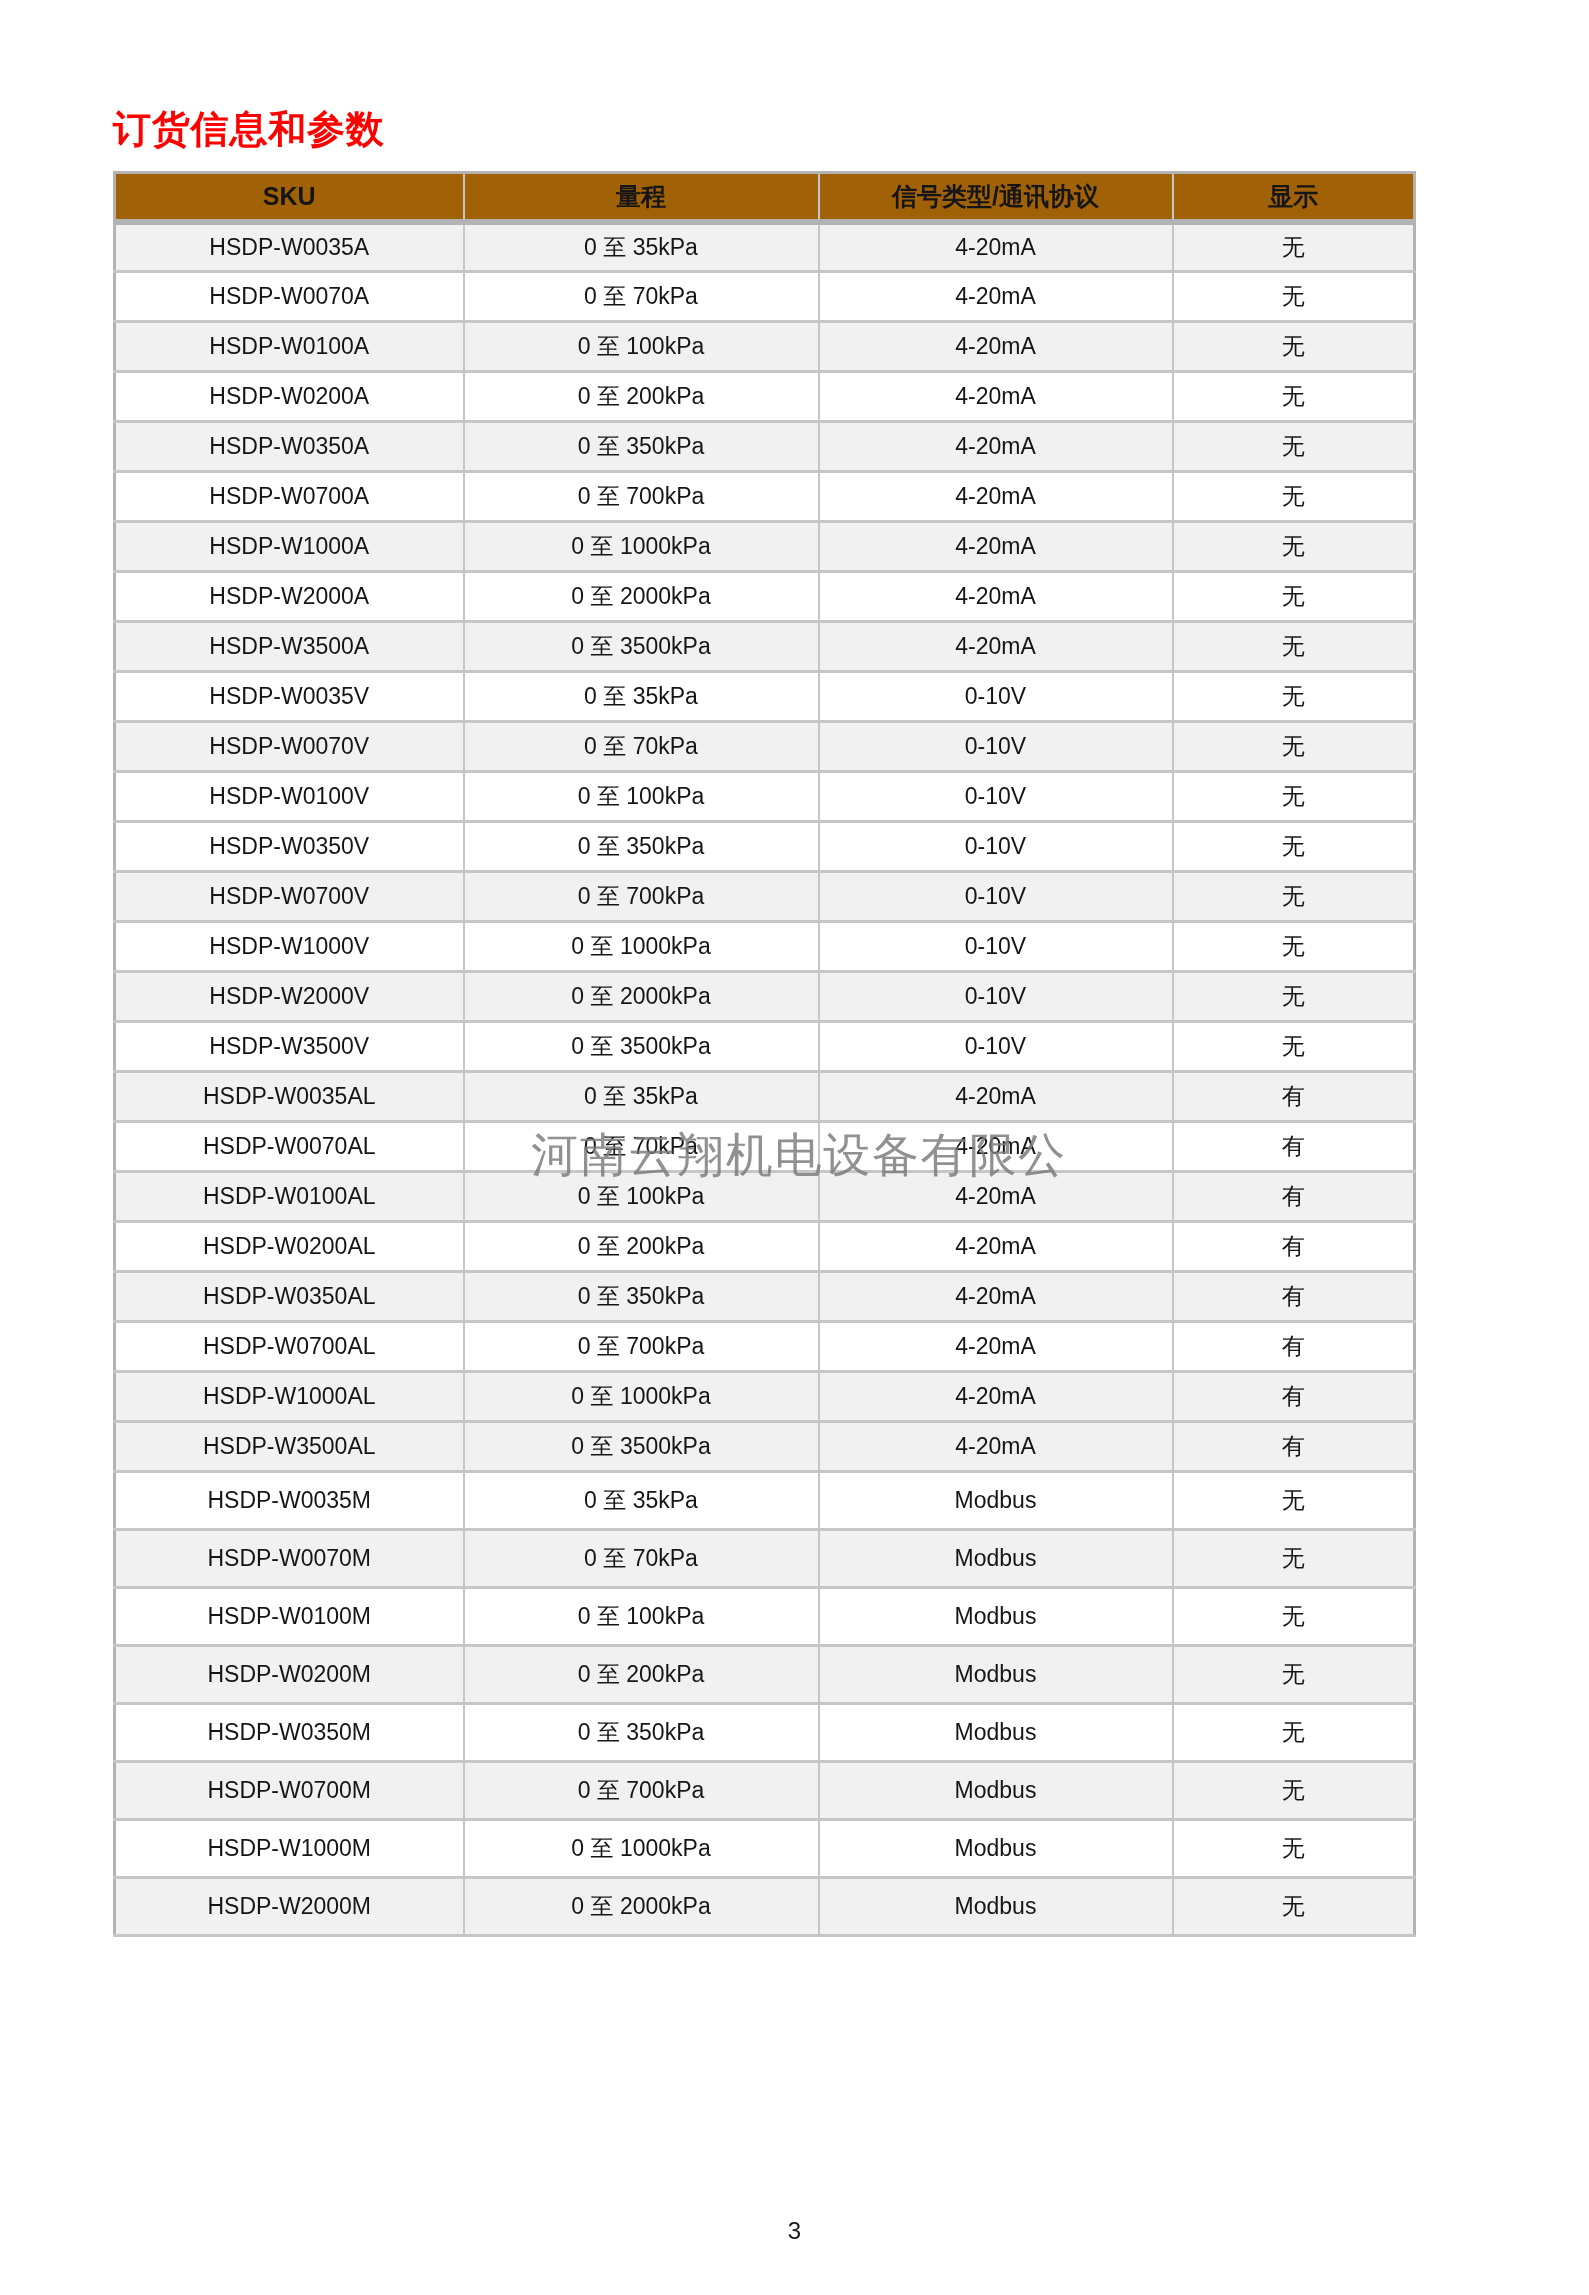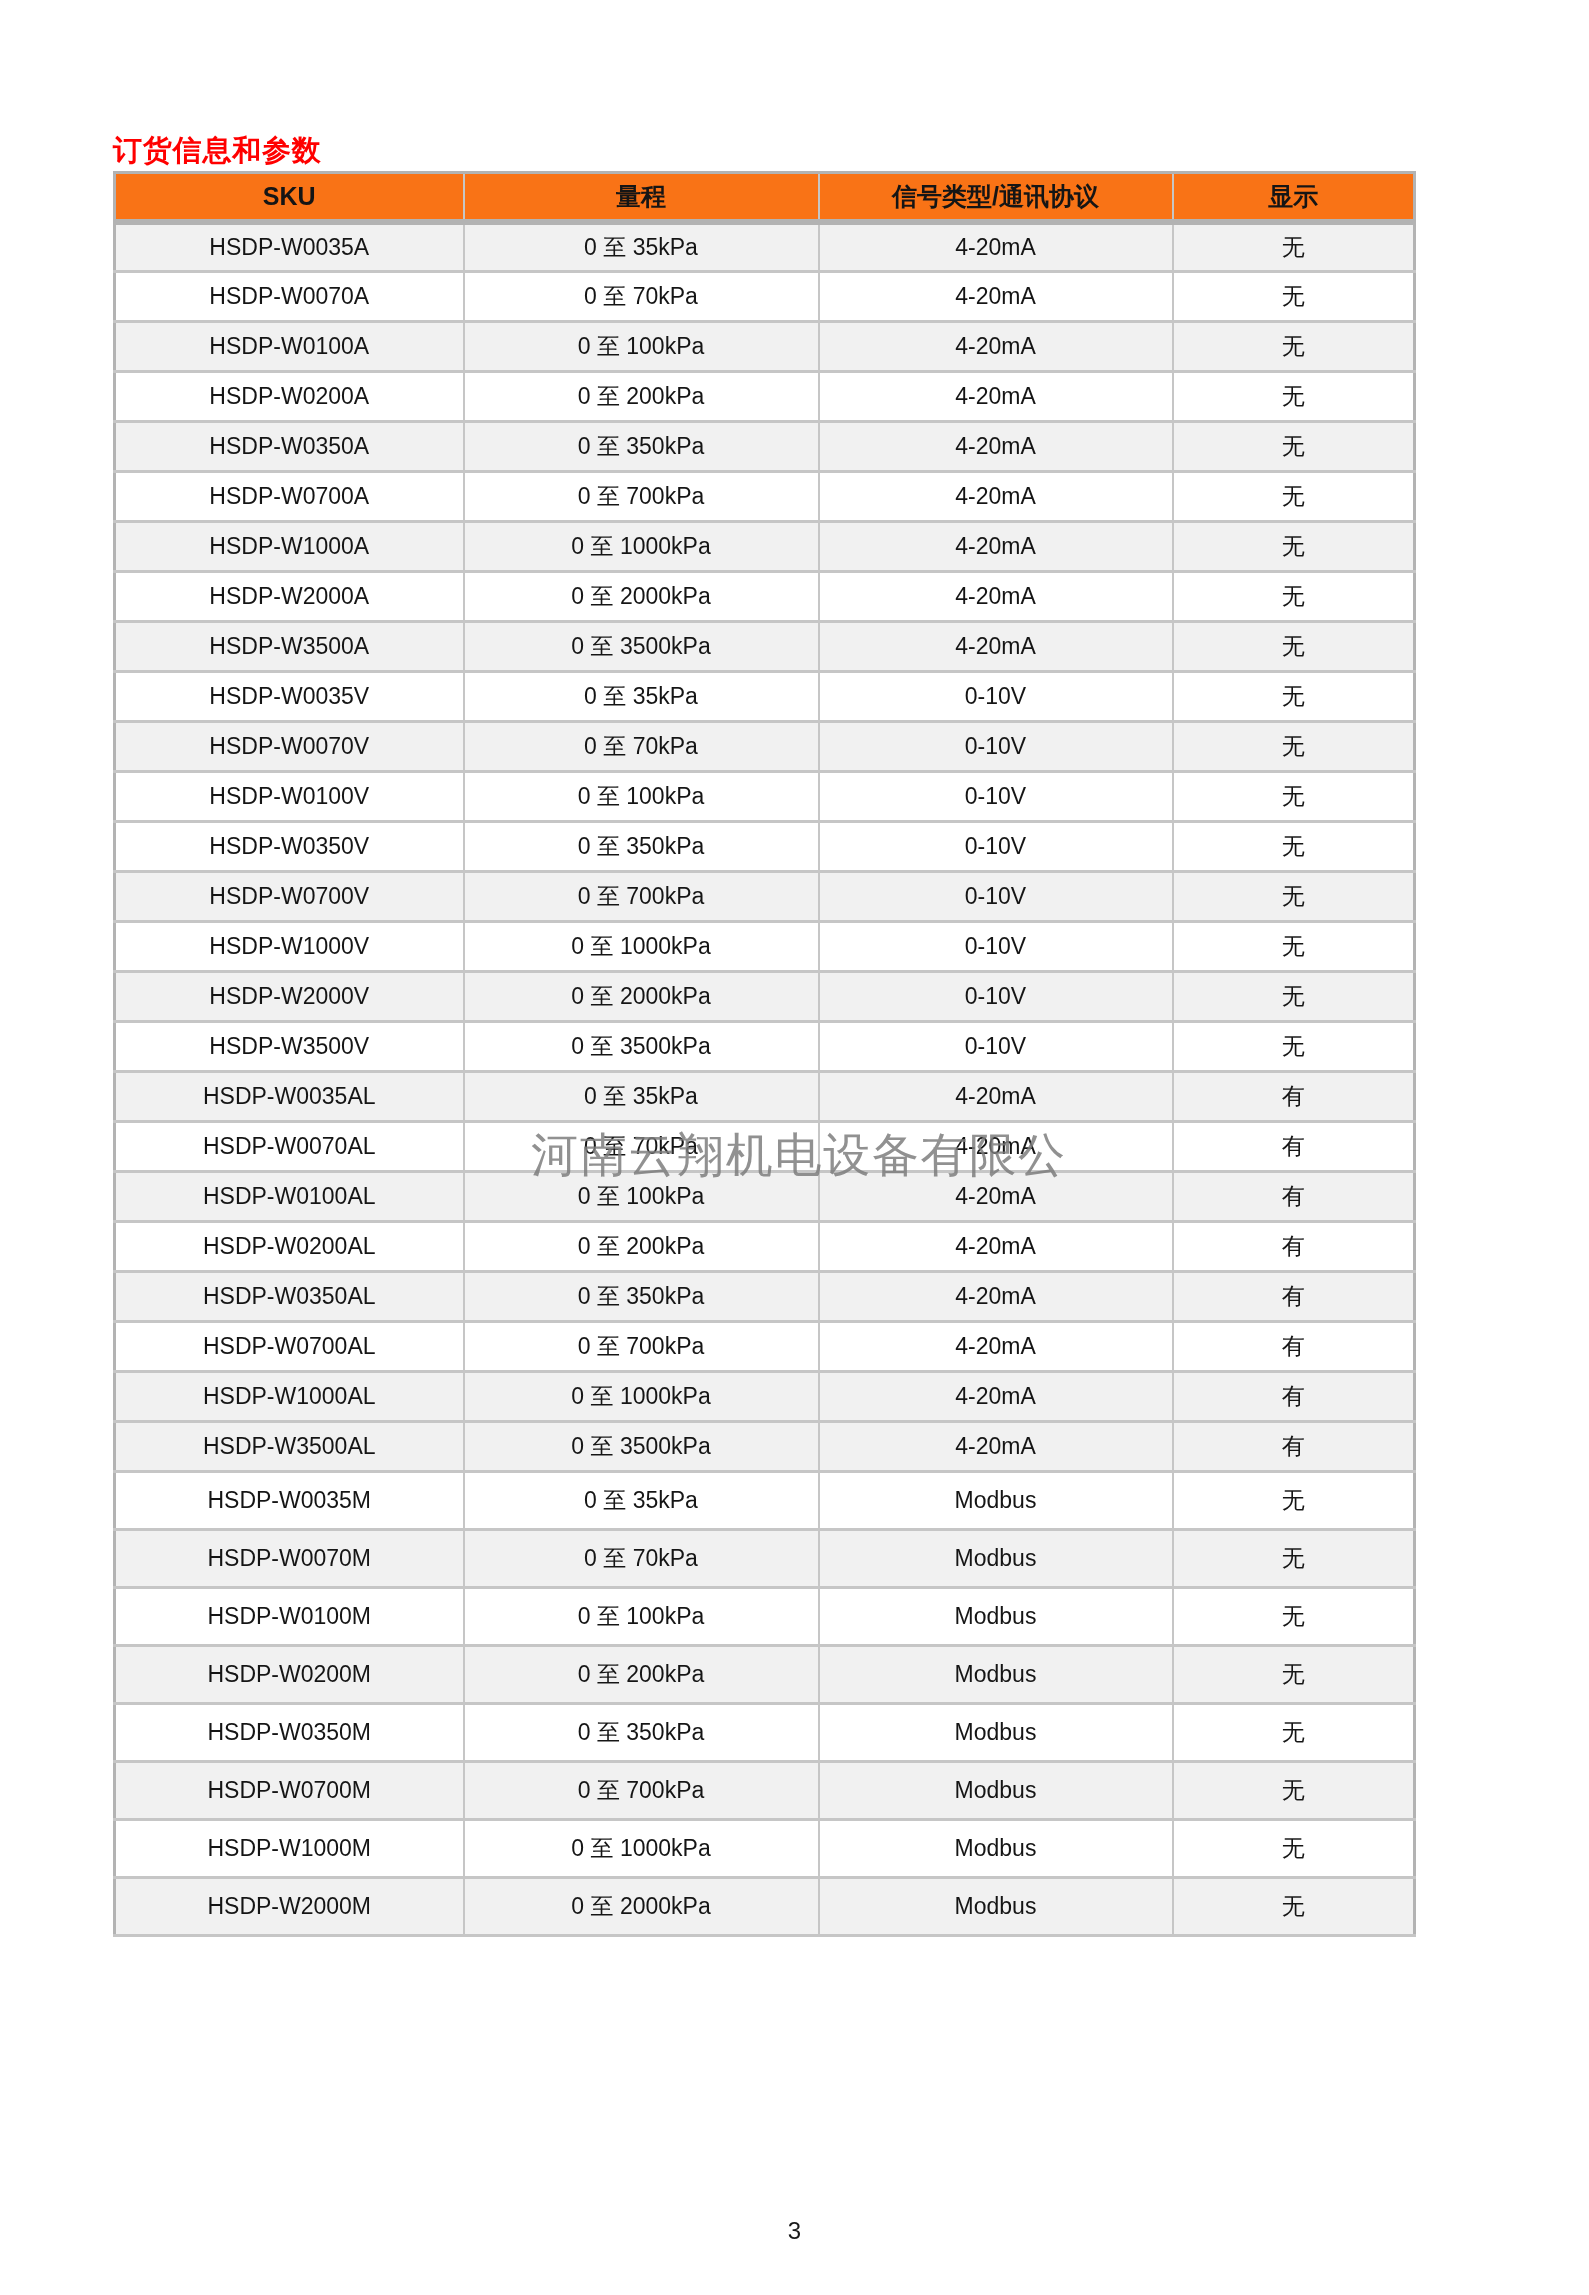--- a/index.html
+++ b/index.html
@@ -15,26 +15,25 @@
   body{
     width:1589px;height:2295px;
     background:#ffffff;
     position:relative;
     font-family:"Liberation Sans","DejaVu Sans",sans-serif;
     color:var(--text-color);
   }
   .page-title{
     position:absolute;
     left:113px;top:104px;
-    font-size:29px;
+    font-size:38px;
     font-weight:bold;
     color:var(--title-color);
     letter-spacing:0.8px;
     white-space:nowrap;
-    margin-top:27px;
   }
   .table-wrap{
     position:absolute;
     left:113px;top:171px;
     width:1300px;
   }
   table.spec{
     width:100%;
     border-collapse:collapse;
     table-layout:fixed;
@@ -43,21 +42,21 @@
   table.spec col.c-range{width:355px;}
   table.spec col.c-signal{width:354px;}
   table.spec col.c-display{width:242px;}
   table.spec{border:3.3px solid var(--border-heavy);}
   table.spec th{
     height:49px;
     font-size:25px;
     font-weight:bold;
     text-align:center;
     vertical-align:middle;
-    background:#f97316;
+    background:#a16207;
     border-left:2.5px solid var(--border);
     border-right:2.5px solid var(--border);
     border-bottom:6.6px solid var(--border-heavy);
   }
   table.spec td{
     height:50px;
     font-size:23px;
     text-align:center;
     vertical-align:middle;
     border:2.5px solid var(--border);

